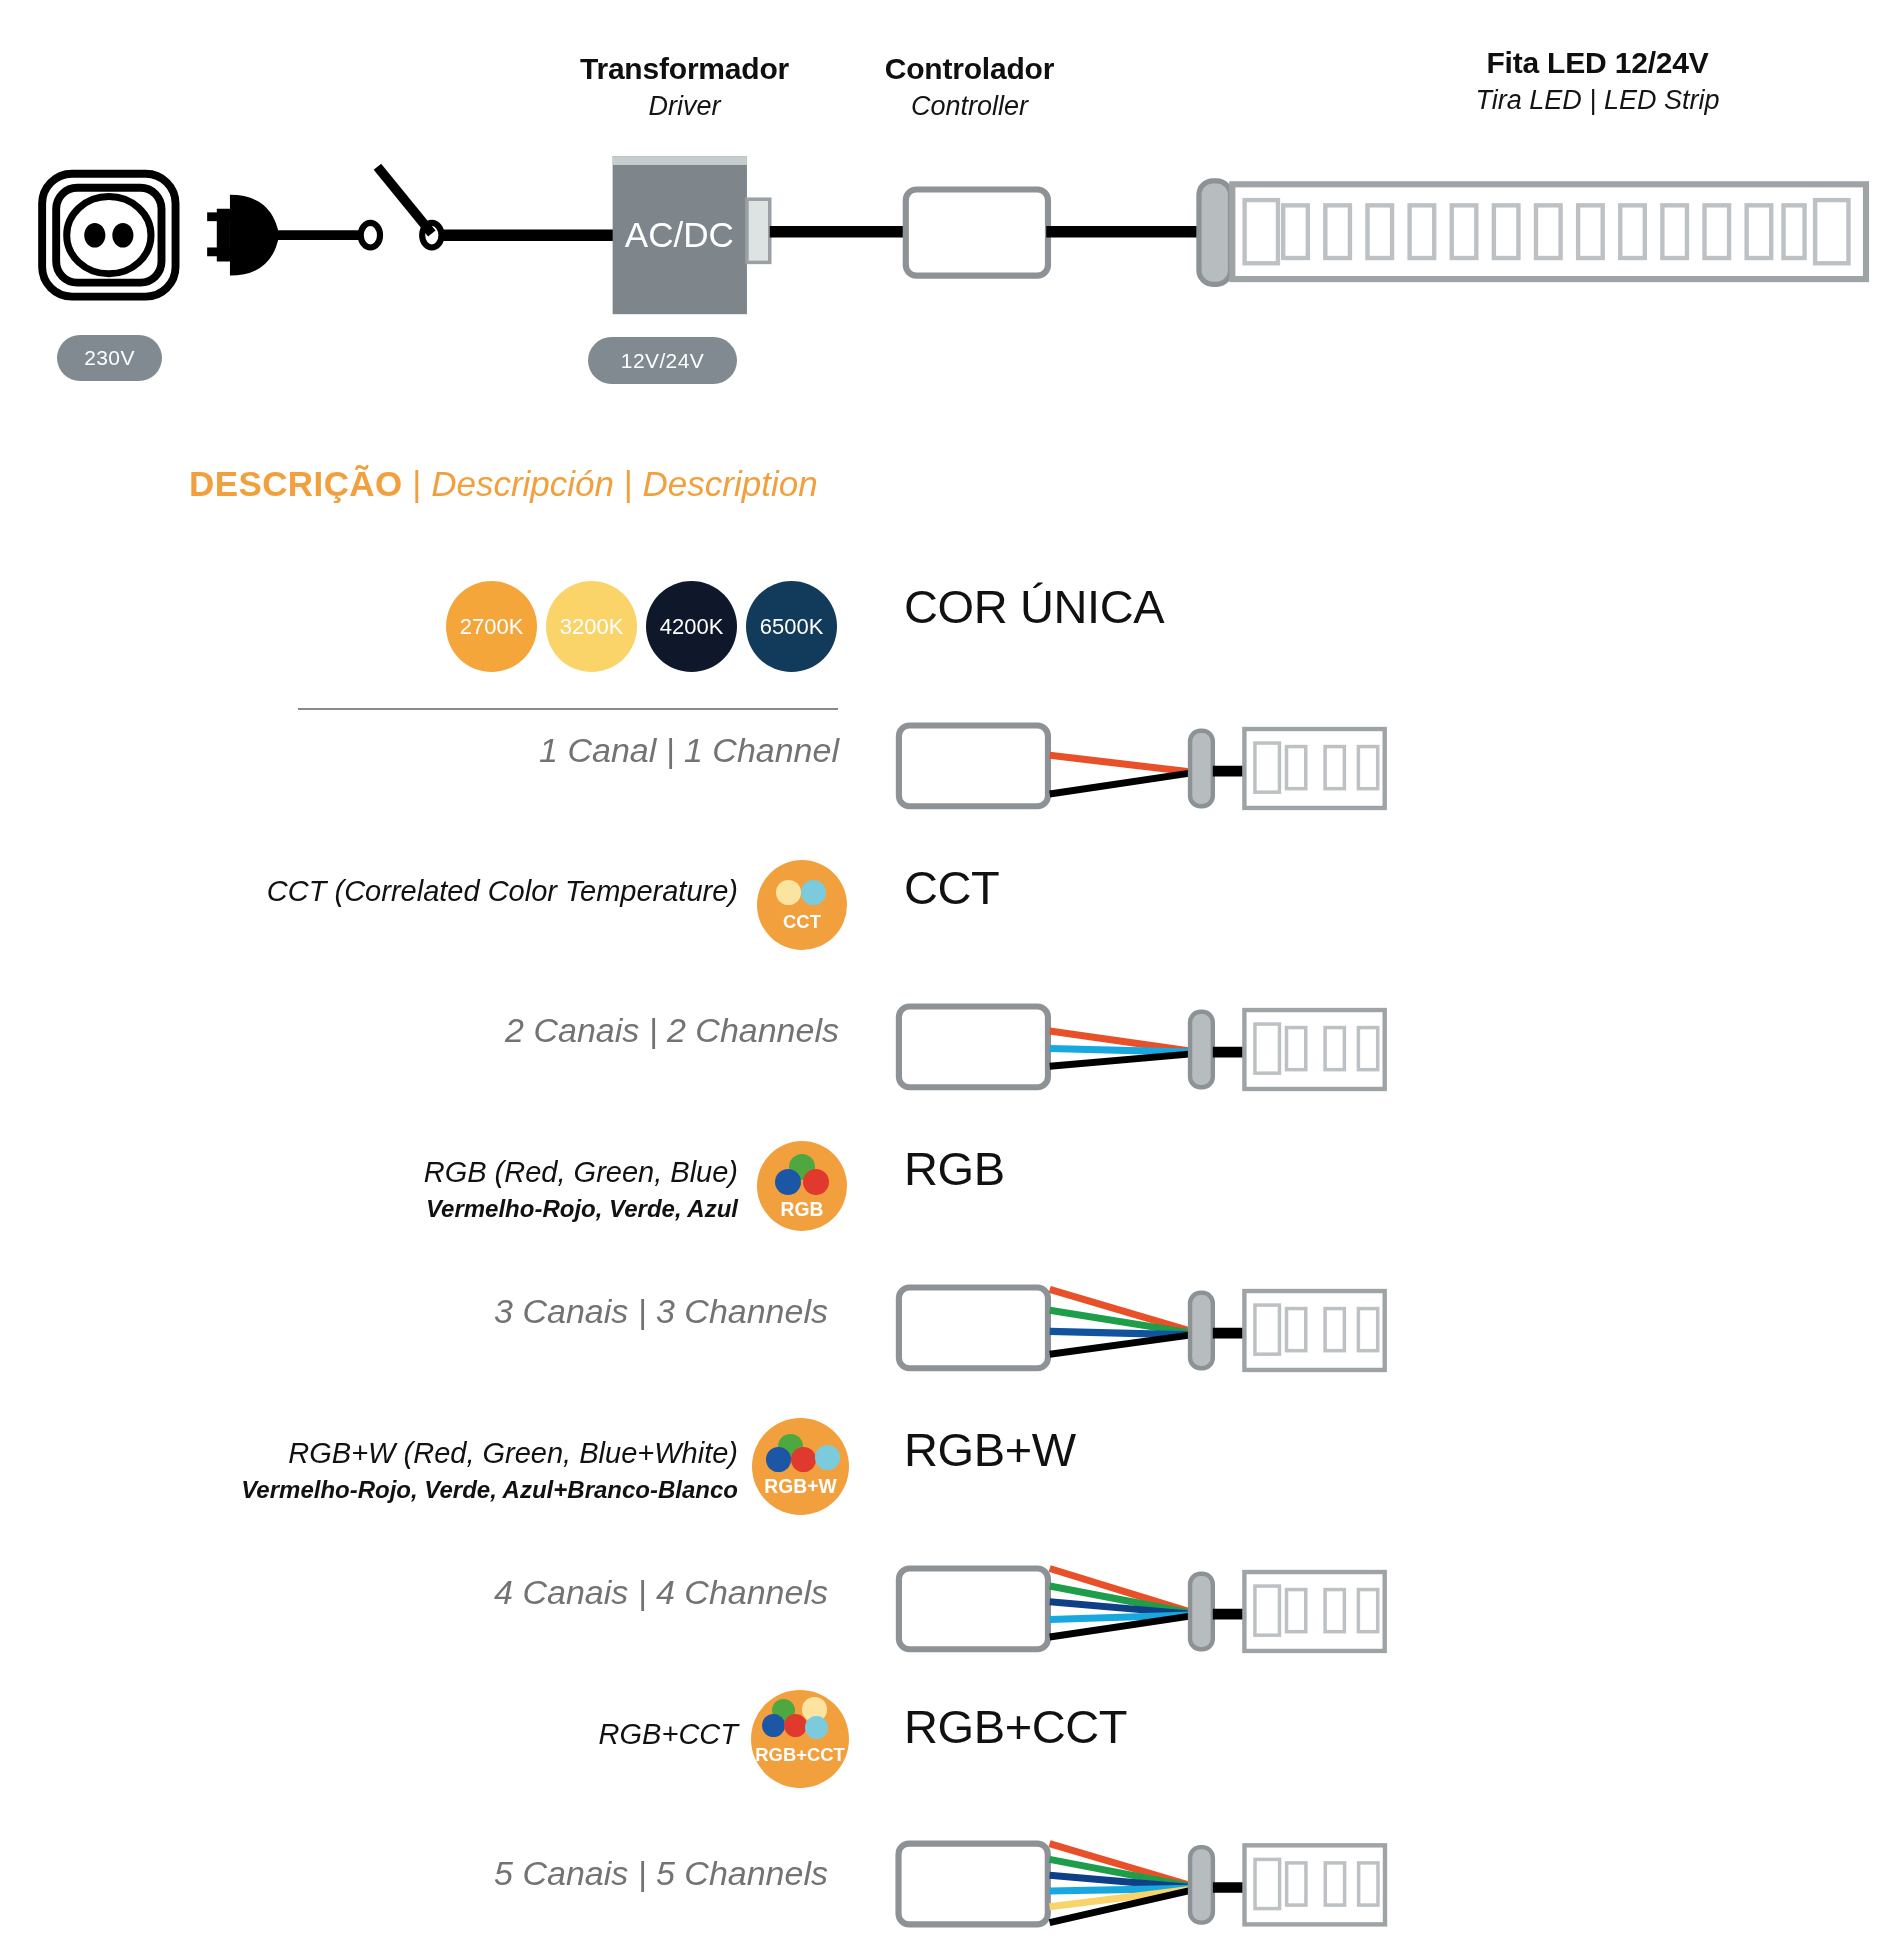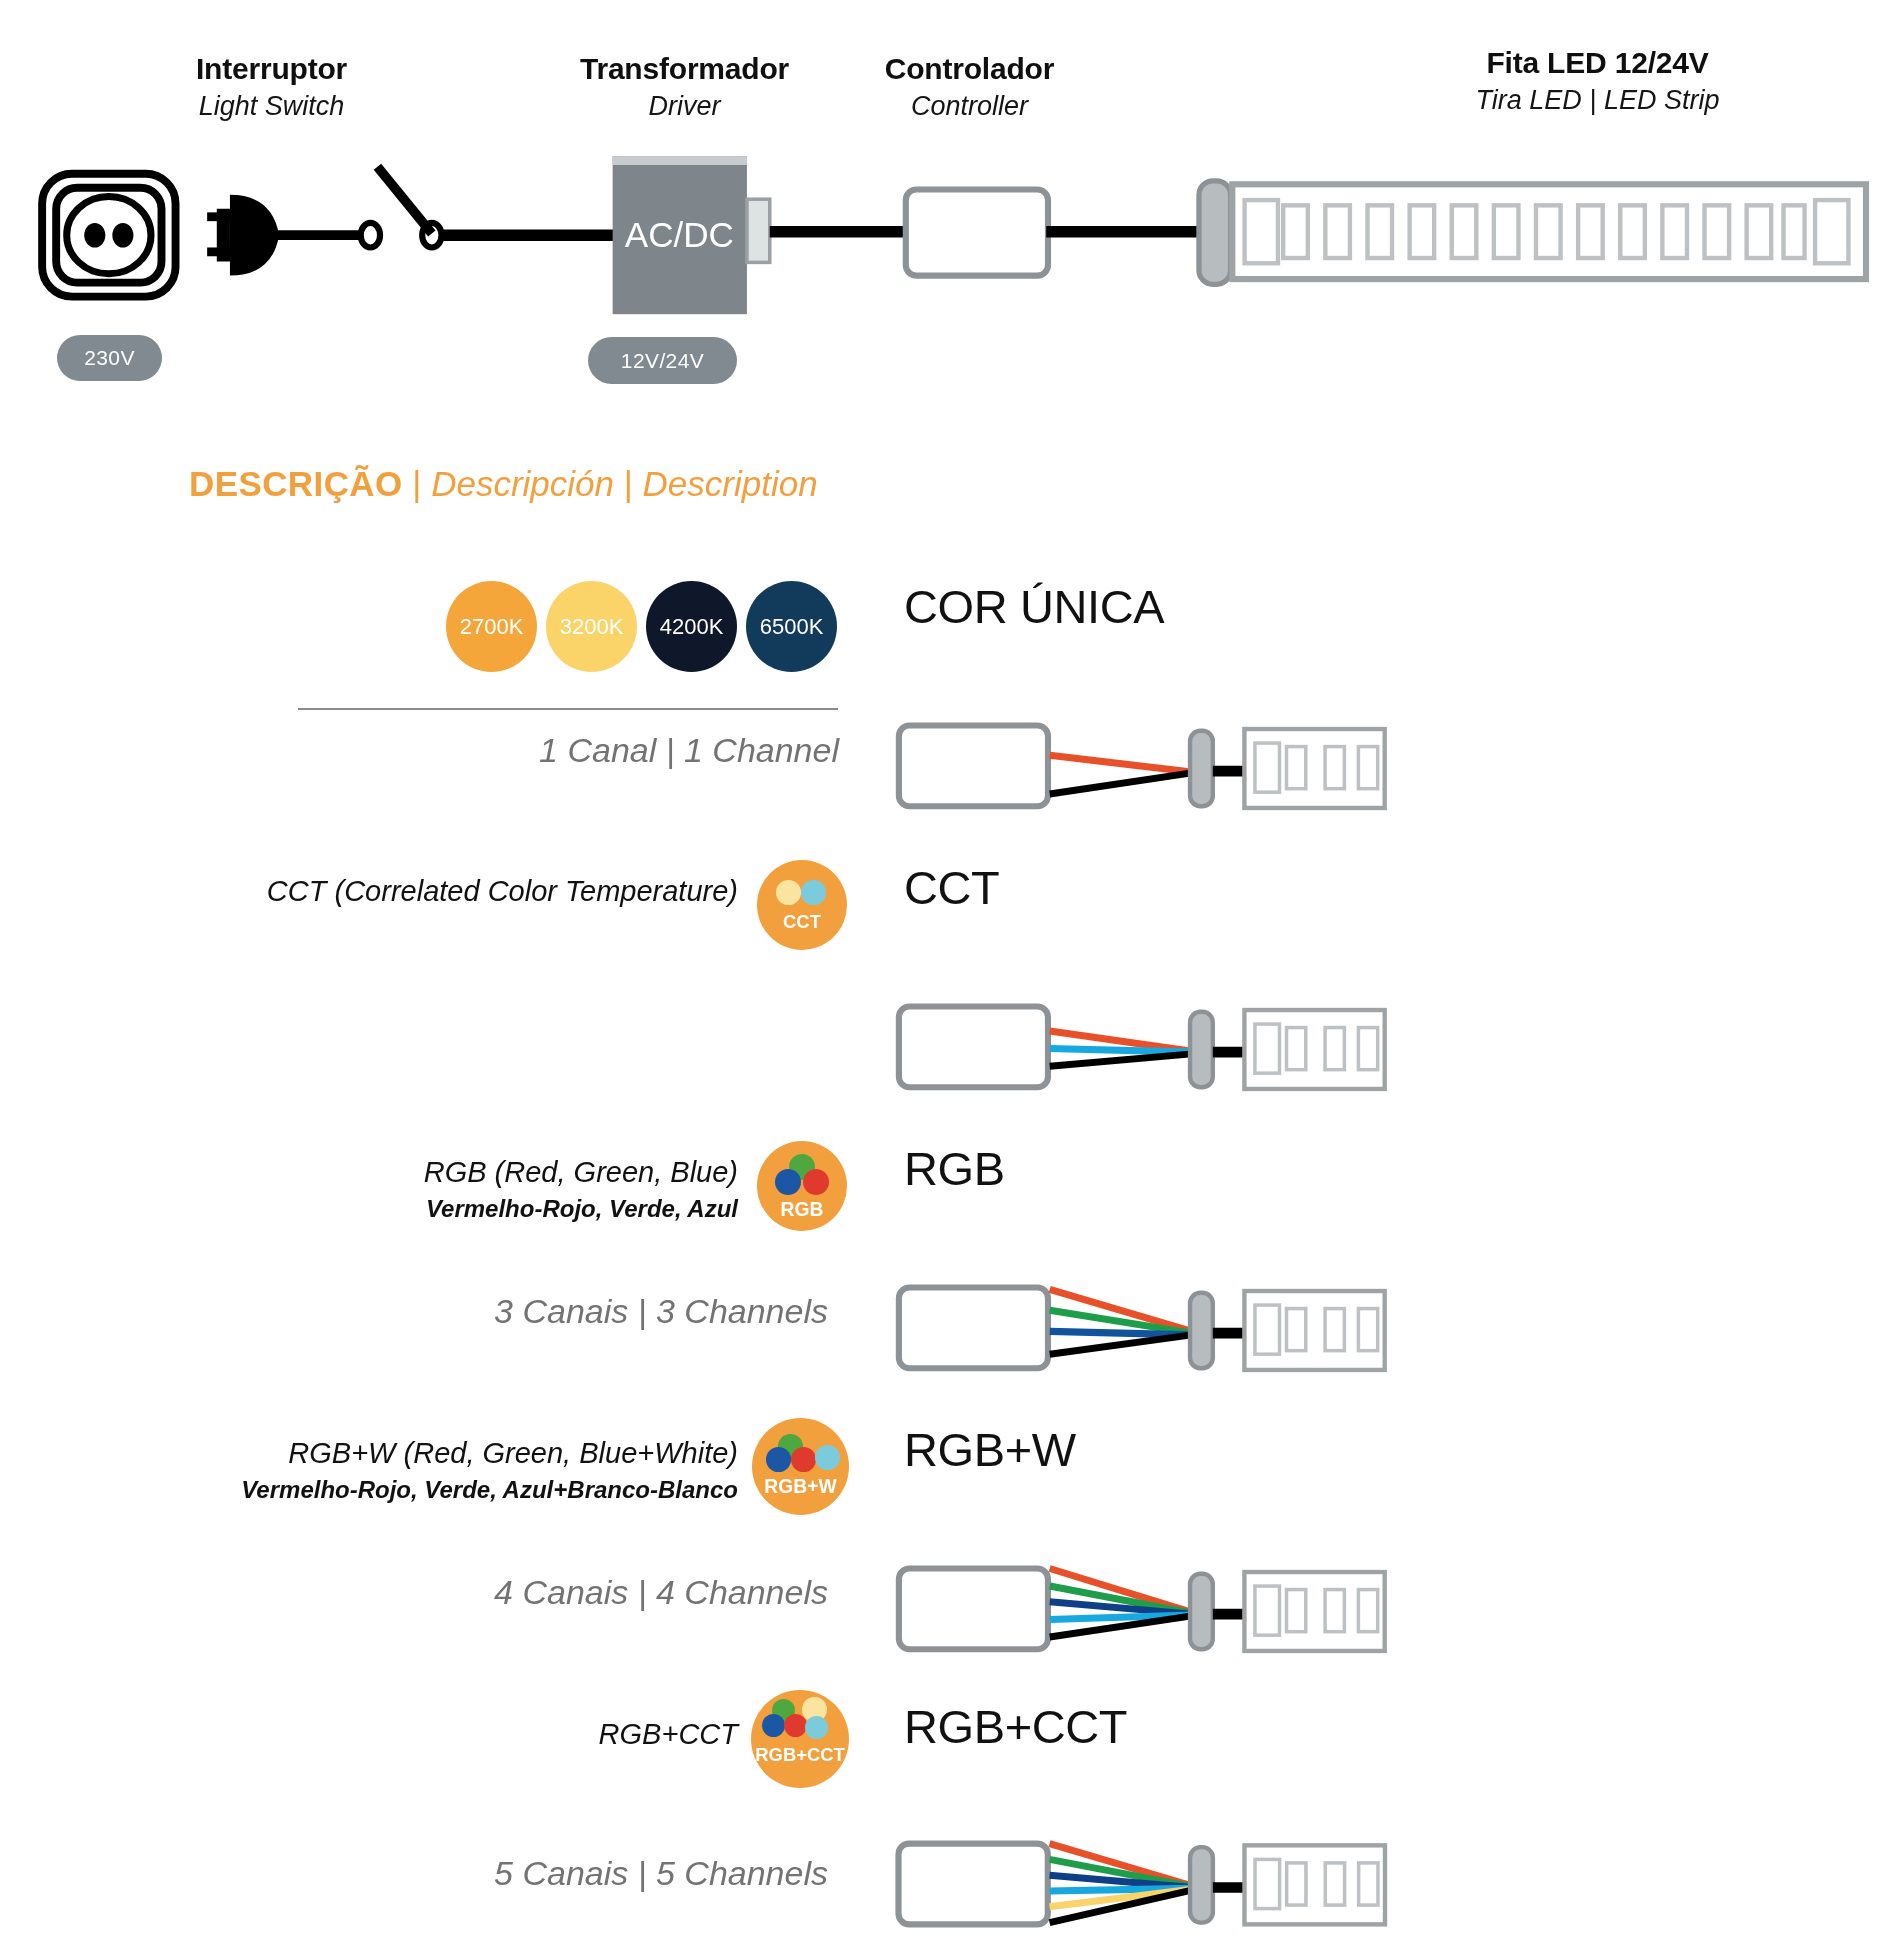--- a/index.html
+++ b/index.html
@@ -118,24 +118,20 @@
     font-weight: bold;
   }
   .dot { position: absolute; border-radius: 50%; }
   svg { display: block; }
 </style>
 </head>
 <body>
 
 <div class="canvas">
 
-  <div class="flow-label" style="left:140px; top:54px; width:263px;">
-    <div class="pt">Interruptor</div>
-    <div class="sub">Light Switch</div>
-  </div>
   <div class="flow-label" style="left:544px; top:54px; width:281px;">
     <div class="pt">Transformador</div>
     <div class="sub">Driver</div>
   </div>
   <div class="flow-label" style="left:838px; top:54px; width:263px;">
     <div class="pt">Controlador</div>
     <div class="sub">Controller</div>
   </div>
   <div class="flow-label" style="left:1413px; top:48px; width:369px;">
     <div class="pt">Fita LED 12/24V</div>
@@ -222,20 +218,21 @@
 
   <div class="hr-line" style="left:298px; top:708px; width:540px;"></div>
 
   <div class="mode-title" style="left:904px; top:579px;">COR ÚNICA</div>
   <div class="mode-title" style="left:904px; top:860px;">CCT</div>
   <div class="mode-title" style="left:904px; top:1141px;">RGB</div>
   <div class="mode-title" style="left:904px; top:1422px;">RGB+W</div>
   <div class="mode-title" style="left:904px; top:1699px;">RGB+CCT</div>
 
   <div class="chan-caption" style="left:312px; top:731px; width:527px;">1 Canal | 1 Channel</div>
+  <div class="chan-caption" style="left:312px; top:1011px; width:527px;">2 Canais | 2 Channels</div>
   <div class="chan-caption" style="left:312px; top:1292px; width:516px;">3 Canais | 3 Channels</div>
   <div class="chan-caption" style="left:312px; top:1573px; width:516px;">4 Canais | 4 Channels</div>
   <div class="chan-caption" style="left:312px; top:1854px; width:516px;">5 Canais | 5 Channels</div>
 
   <div class="mode-desc" style="left:88px; top:873px; width:650px;">
     <span class="l1">CCT (Correlated Color Temperature)</span>
   </div>
   <div class="mode-desc" style="left:88px; top:1435px; width:650px;">
     <span class="l1">RGB+W (Red, Green, Blue+White)</span>
     <span class="l2">Vermelho-Rojo, Verde, Azul+Branco-Blanco</span>

